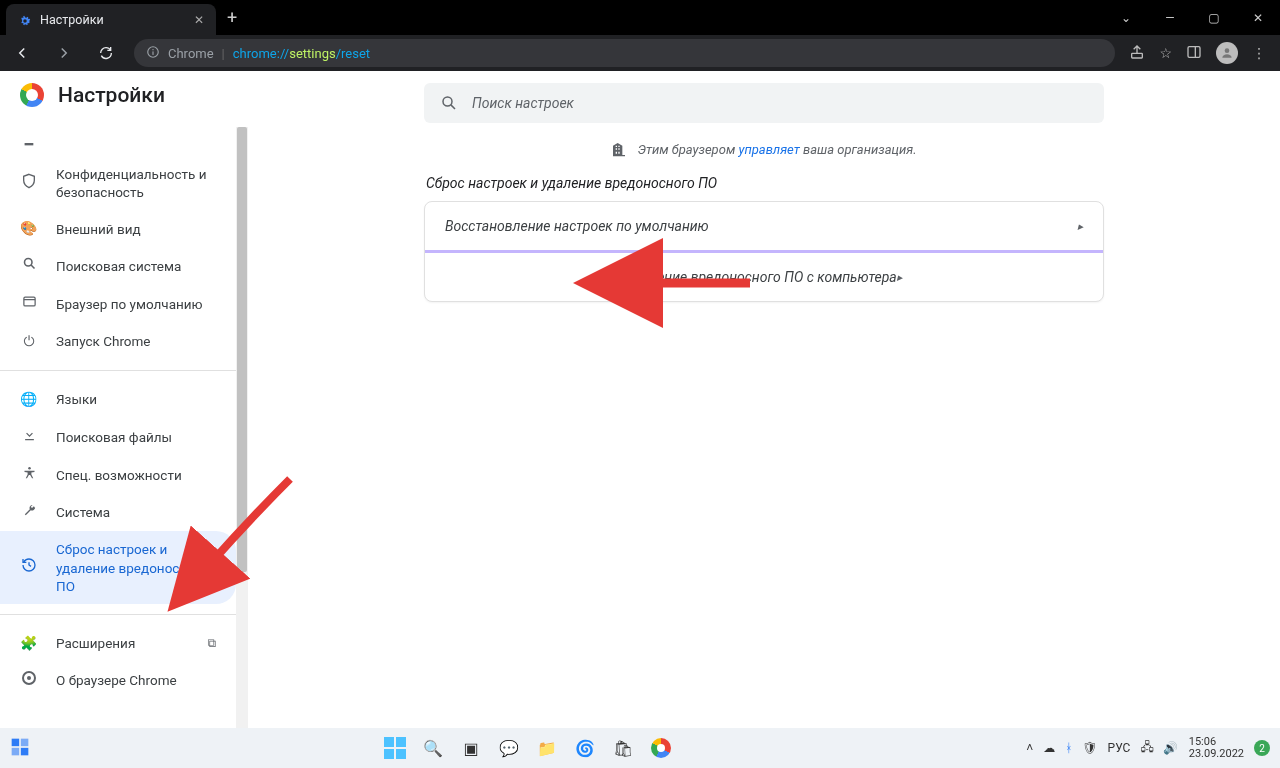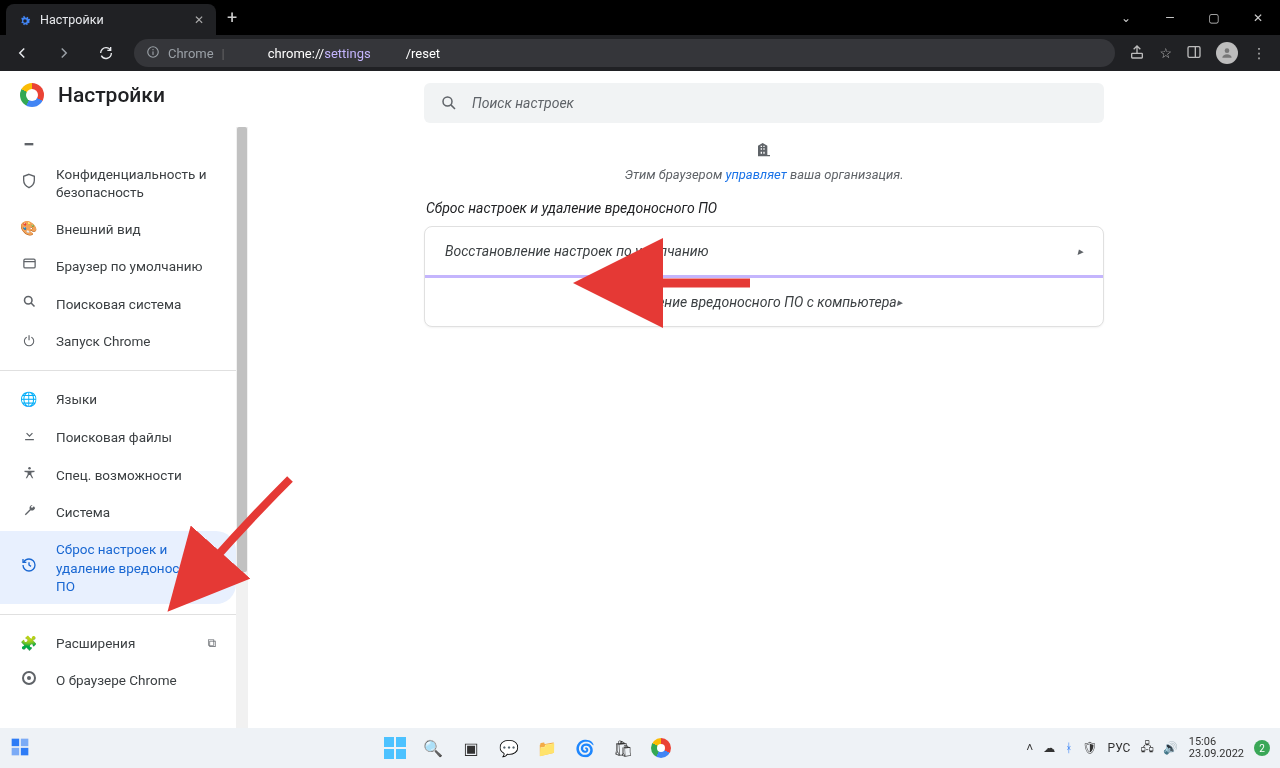--- a/index.html
+++ b/index.html
@@ -15,22 +15,22 @@
 .titlebar-spacer { flex: 1; }
 .win-btns { display: flex; }
 .win-btns div { width: 44px; display: flex; align-items: center; justify-content: center; color: #ccc; font-size: 12px; }
 
 
 .toolbar { height: 36px; background: #202124; display: flex; align-items: center; padding: 0 8px; gap: 14px; }
 .tbtn { width: 28px; height: 28px; display: flex; align-items: center; justify-content: center; color: #bbb; border-radius: 50%; }
 .omnibox { flex: 1; height: 28px; background: #35363a; border-radius: 14px; display: flex; align-items: center; padding: 0 12px; color: #9aa0a6; font-size: 13px; gap: 8px; }
 .omnibox .chrome-chip { color: #9aa0a6; }
 .omnibox .sep { color: #666; }
-.omnibox .url-dark { color: #ffffff; margin-left: 35px; }
-.omnibox .url-light { color: #c4b5fd; }
+.omnibox .url-dark { color: #0ea5e9; }
+.omnibox .url-light { color: #bef264; }
 .right-icons { display: flex; align-items: center; gap: 14px; padding-right: 6px; }
 .right-icons .ic { color: #bbb; font-size: 14px; }
 .avatar-circle { width: 22px; height: 22px; border-radius: 50%; background: #bdbdbd; display:flex; align-items:center; justify-content:center; color:#555; font-size:13px;}
 
 
 .content { position: absolute; top: 71px; left: 0; right: 0; bottom: 40px; background: #fff; display: flex; }
 
 
 .sidebar-wrap { width: 248px; position: relative; }
 .settings-header { position: absolute; top: 12px; left: 20px; display: flex; align-items: center; gap: 14px; }
@@ -48,21 +48,21 @@
 .side-sep { height: 1px; background: #e0e0e0; margin: 10px 0; }
 .side-item .ext-icon { color:#5f6368; font-size:12px; }
 
 
 .fake-scroll { position:absolute; top:56px; bottom:0; right:0; width:12px; background:#f1f1f1; }
 .fake-scroll .thumb { position:absolute; left:1px; right:1px; top:0; height:74%; background:#c1c1c1; border-radius:2px; }
 
 
 .main { flex: 1; padding: 12px 0 0 0; display: flex; flex-direction: column; align-items: center; font-style: italic; }
 .search-box { width: 680px; height: 40px; background: #f1f3f4; border-radius: 6px; display: flex; align-items: center; padding: 0 16px; gap: 14px; color: #5f6368; font-size: 14px; }
-.managed-row { margin-top: 18px; font-size: 13px; color: #5f6368; display: flex; align-items: center; gap: 10px; flex-direction: column; }
+.managed-row { margin-top: 18px; font-size: 13px; color: #5f6368; display: flex; align-items: center; gap: 10px; }
 .managed-row a { color: #1a73e8; text-decoration: none; }
 .section-title { width: 680px; text-align: left; font-size: 14px; color: #202124; margin-top: 18px; margin-bottom: 10px; padding-left: 2px; }
 .card { width: 680px; background: #fff; border: 1px solid #e0e0e0; border-radius: 8px; box-shadow: 0 1px 2px rgba(0,0,0,.05); }
 .card-row { display: flex; align-items: center; justify-content: space-between; padding: 16px 20px; font-size: 14px; color: #3c4043; cursor: pointer; }
 .card-row + .card-row { border-top: 3px solid #c4b5fd; justify-content: center; }
 .chev { color: #5f6368; font-size: 11px; }
 
 
 .arrow { position: absolute; pointer-events: none; }
 .arrow svg { overflow: visible; }
@@ -179,35 +179,35 @@
             </svg>
         </span>
         <span class="si-label">Конфиденциальность и безопасность</span>
       </div>
       <div class="side-item">
         <span class="si-icon">🎨</span>
         <span class="si-label">Внешний вид</span>
       </div>
       <div class="side-item">
         <span class="si-icon">
+          <svg width="15" height="15" viewBox="0 0 24 24" fill="none" stroke="#5f6368" stroke-width="2.5">
+              <circle cx="10" cy="10" r="6"></circle>
+              <line x1="20" y1="20" x2="14.5" y2="14.5"></line>
+            </svg>
+        </span>
+        <span class="si-label">Поисковая система</span>
+      </div>
+      <div class="side-item">
+        <span class="si-icon">
           <svg width="15" height="15" viewBox="0 0 24 24" fill="none" stroke="#5f6368" stroke-width="2">
               <rect x="3" y="5" width="18" height="14" rx="2"></rect>
               <line x1="3" y1="9" x2="21" y2="9"></line>
             </svg>
         </span>
         <span class="si-label">Браузер по умолчанию</span>
-      </div>
-      <div class="side-item">
-        <span class="si-icon">
-          <svg width="15" height="15" viewBox="0 0 24 24" fill="none" stroke="#5f6368" stroke-width="2.5">
-              <circle cx="10" cy="10" r="6"></circle>
-              <line x1="20" y1="20" x2="14.5" y2="14.5"></line>
-            </svg>
-        </span>
-        <span class="si-label">Поисковая система</span>
       </div>
       <div class="side-item">
         <span class="si-icon">⏻</span>
         <span class="si-label">Запуск Chrome</span>
       </div>
 
       <div class="side-sep"></div>
 
       <div class="side-item">
         <span class="si-icon">🌐</span>

